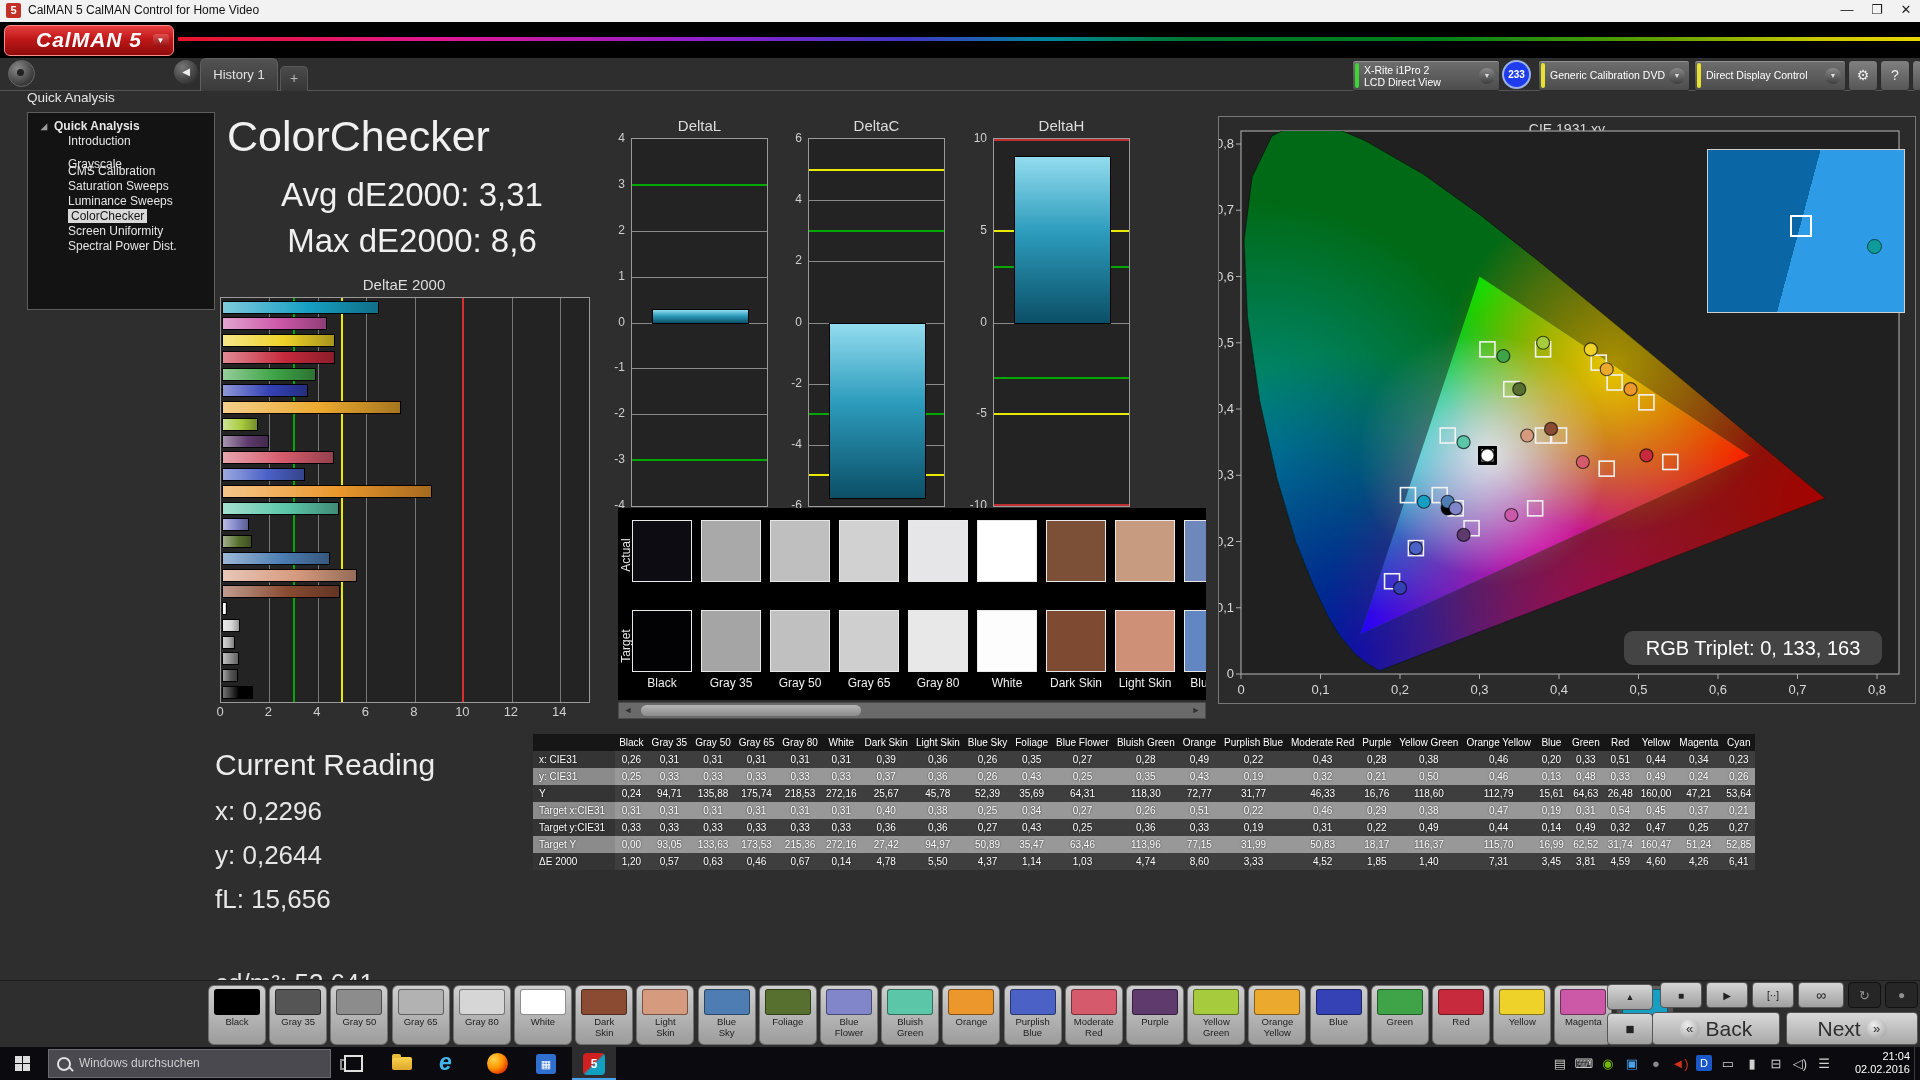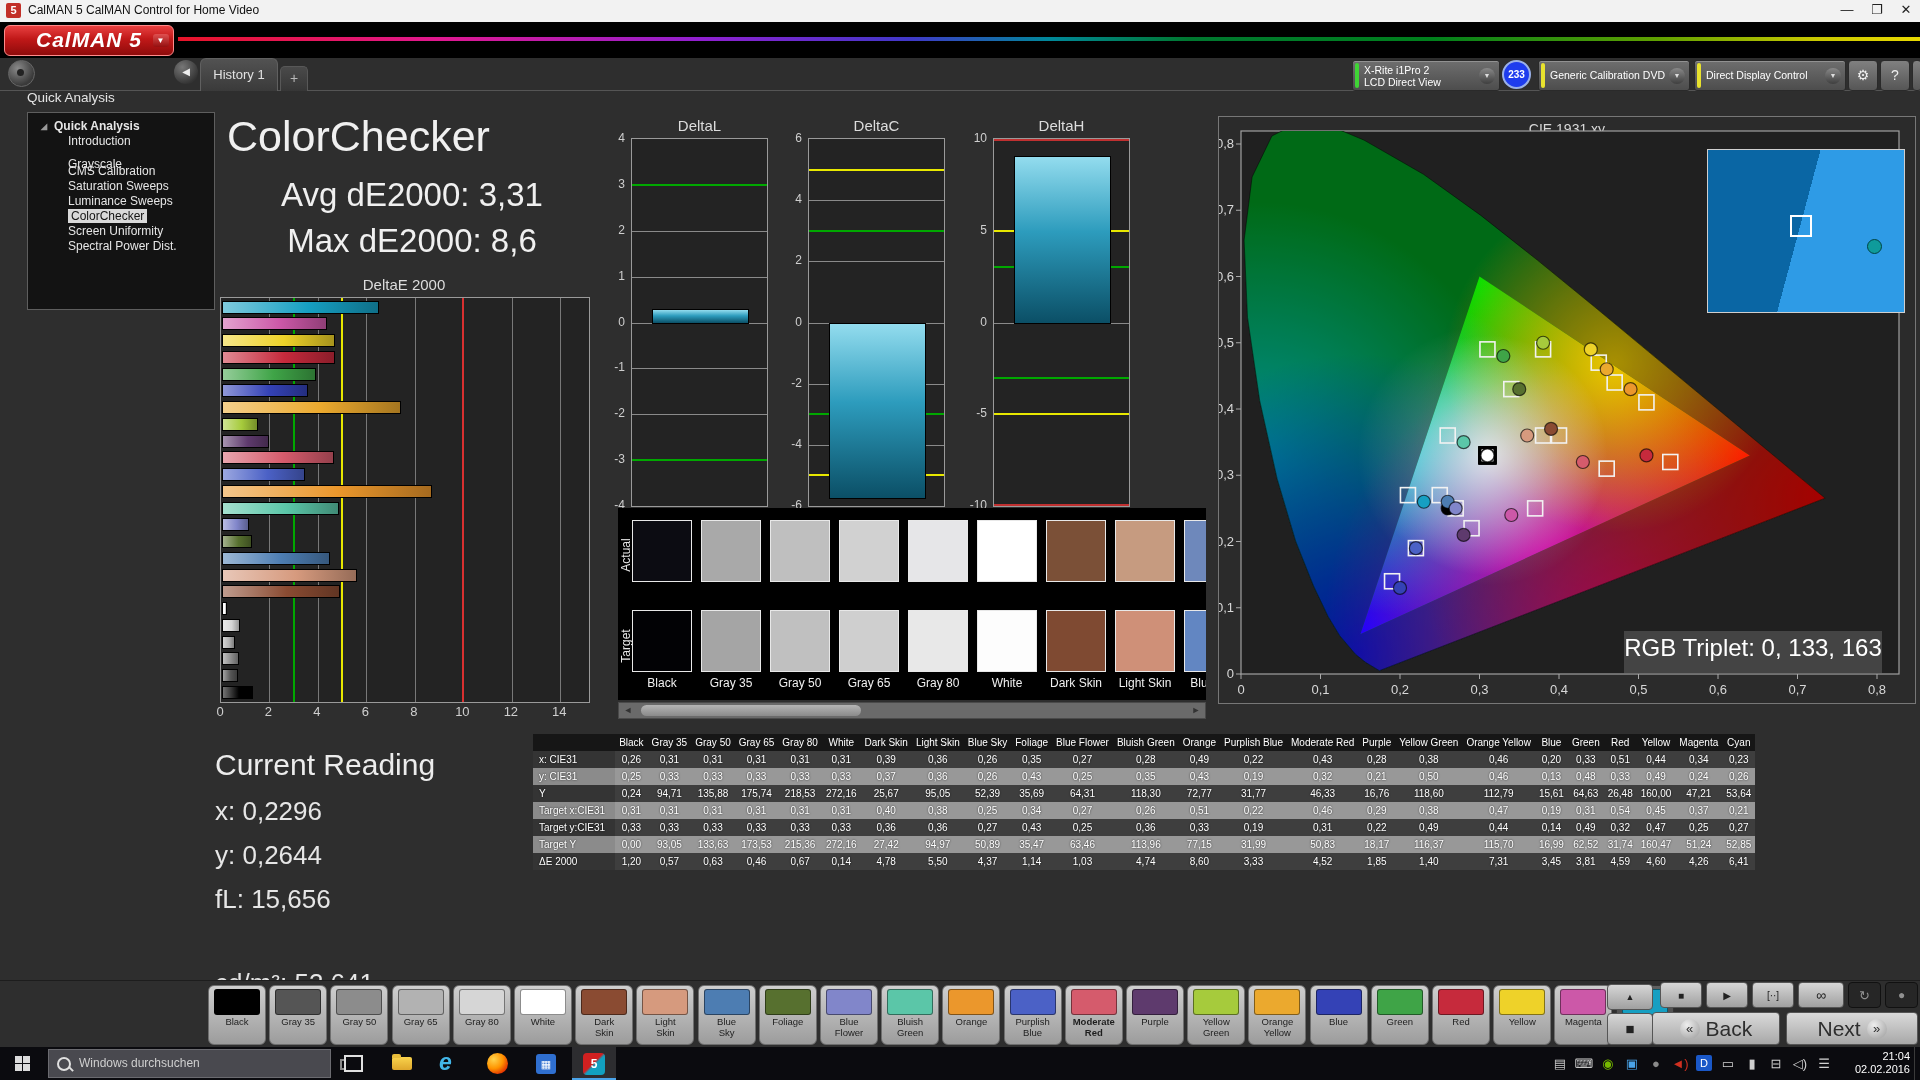--- a/index.html
+++ b/index.html
@@ -85,22 +85,22 @@
   .hscroll .thumb{position:absolute;left:22px;top:2px;width:220px;height:11px;background:linear-gradient(#b5b5b5,#8a8a8a);border-radius:6px;}
   .scrollarr{position:absolute;top:1px;width:16px;height:13px;color:#333;font-size:9px;text-align:center;line-height:13px;}
 
   
   .ciepanel{left:1218px;top:116px;width:698px;height:588px;background:#2b2b2b;border:1px solid #777;box-sizing:border-box;}
   .cietitle{position:absolute;left:0;top:4px;width:100%;text-align:center;font-size:14px;color:#d8d8d8;}
   .inset{position:absolute;left:488px;top:32px;width:196px;height:162px;border:1px solid #cfcfcf;
     background:linear-gradient(105deg,#0a66a4 0 47%,#2e9be6 47%);}
   .inset .sq{position:absolute;left:42%;top:40%;width:18px;height:18px;border:2px solid #fff;}
   .inset .dot{position:absolute;right:22px;top:55%;width:13px;height:13px;border-radius:50%;background:#0f9b9b;border:1px solid #044;}
-  .rgbbox{position:absolute;left:405px;top:514px;width:258px;height:42px;background:rgba(72,72,72,.92);
-    color:#fff;font-size:24px;text-align:center;line-height:34px;}
+  .rgbbox{position:absolute;left:405px;top:514px;width:258px;height:34px;background:rgba(72,72,72,.92);
+    color:#fff;font-size:20px;text-align:center;line-height:34px;border-radius:9px;}
 
   
   .datatable{left:533px;top:734px;}
   table.meas{border-collapse:collapse;font-size:10px;color:#fff;white-space:nowrap;}
   table.meas th{font-weight:normal;padding:3px 4px;text-align:center;color:#fff;background:#161616;}
   table.meas td{padding:3px 4px;text-align:center;text-shadow:0 0 2px rgba(0,0,0,.8);}
   table.meas td.rl{text-align:left;padding-left:6px;padding-right:10px;}
   table.meas tr.dark td{background:#3e3e3e;}
   table.meas tr.dark td.rl{background:#343434;}
   table.meas tr.light td{background:#989898;}
@@ -652,21 +652,21 @@
           </tr>
           <tr class="dark">
             <td class="rl">Y</td>
             <td>0,24</td>
             <td>94,71</td>
             <td>135,88</td>
             <td>175,74</td>
             <td>218,53</td>
             <td>272,16</td>
             <td>25,67</td>
-            <td>95,05</td>
+            <td>45,78</td>
             <td>52,39</td>
             <td>35,69</td>
             <td>64,31</td>
             <td>118,30</td>
             <td>72,77</td>
             <td>31,77</td>
             <td>46,33</td>
             <td>16,76</td>
             <td>118,60</td>
             <td>112,79</td>
@@ -845,21 +845,21 @@
         <div class="plbl">Bluish<br>Green</div>
       </div>
       <div class="palbtn" style="left: 942.4px;">
         <div class="chip" style="background: rgb(235, 151, 44);"></div>
         <div class="plbl">Orange</div>
       </div>
       <div class="palbtn" style="left: 1003.6px;">
         <div class="chip" style="background: rgb(75, 97, 198);"></div>
         <div class="plbl">Purplish<br>Blue</div>
       </div>
-      <div class="palbtn" style="left: 1064.8px; font-weight: bold;">
+      <div class="palbtn" style="left: 1064.8px;">
         <div class="chip" style="background: rgb(213, 91, 108);"></div>
         <div class="plbl">Moderate<br>Red</div>
       </div>
       <div class="palbtn" style="left: 1126px;">
         <div class="chip" style="background: rgb(94, 58, 109);"></div>
         <div class="plbl">Purple</div>
       </div>
       <div class="palbtn" style="left: 1187.2px;">
         <div class="chip" style="background: rgb(166, 203, 60);"></div>
         <div class="plbl">Yellow<br>Green</div>

